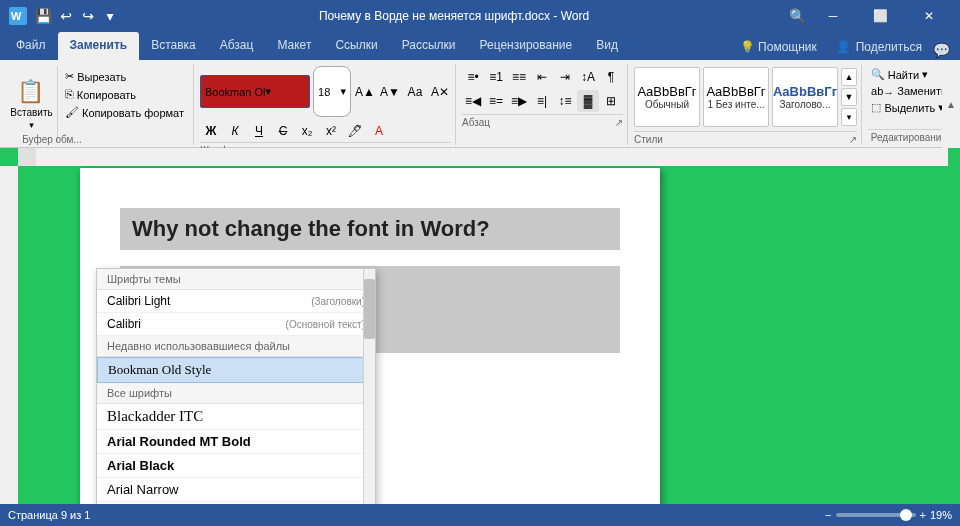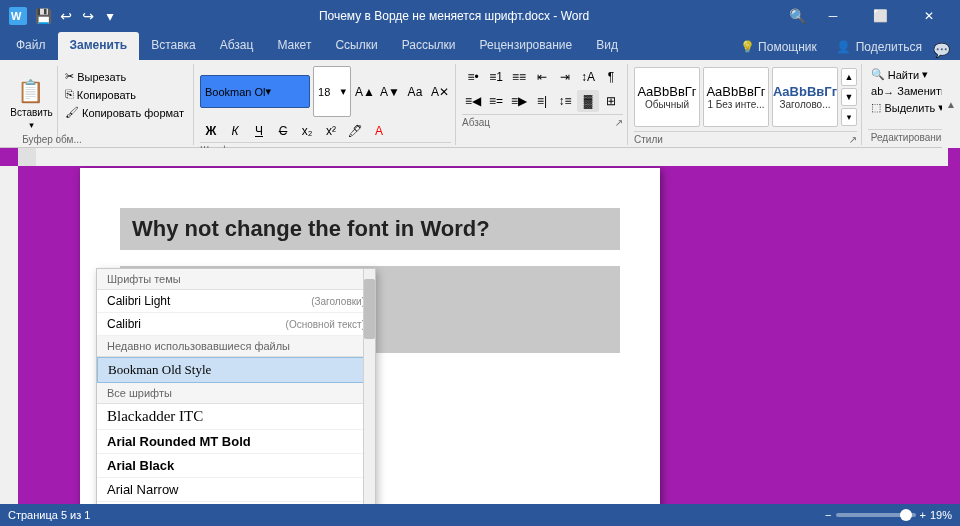--- a/index.html
+++ b/index.html
@@ -73,37 +73,37 @@
     .clipboard-group { flex-direction: row; align-items: stretch; gap: 0; padding: 2px 2px; }
     .clipboard-big { display: flex; flex-direction: column; align-items: center; justify-content: center; width: 52px; border-right: 1px solid #d0d0d0; cursor: pointer; padding: 4px; gap: 2px; }
     .clipboard-small-col { display: flex; flex-direction: column; gap: 1px; padding: 2px 4px; }
     .clipboard-small { display: flex; align-items: center; gap: 3px; font-size: 11px; cursor: pointer; padding: 2px 3px; border-radius: 2px; }
 
     
     .font-group-wrapper { display: flex; flex-direction: column; padding: 2px 4px; border-right: 1px solid #d0d0d0; }
     .font-group-row1 { display: flex; align-items: center; gap: 3px; margin-bottom: 3px; }
     .font-group-row2 { display: flex; align-items: center; gap: 2px; }
     .font-box {
-      background: #3b82f6;
+      background: #b91c1c;
       border: 1px solid #ababab;
       border-radius: 2px;
       padding: 9px 4px;
       font-size: 11px;
       width: 110px;
       display: flex;
       align-items: center;
       justify-content: flex-start;
       cursor: pointer;
       position: relative;
     }
     .font-box.active { border-color: #2b579a; }
     .font-size-box {
       background: white;
       border: 1px solid #ababab;
-      border-radius: 2px;
+      border-radius: 8px;
       padding: 18px 4px;
       font-size: 11px;
       width: 38px;
       display: flex;
       align-items: center;
       justify-content: space-between;
       cursor: pointer;
     }
     .ribbon-icon-btn {
       width: 22px; height: 22px;
@@ -127,21 +127,21 @@
     }
 
     
     .editing-group { display: flex; flex-direction: column; padding: 2px 4px; }
     .editing-btn { display: flex; align-items: center; gap: 3px; font-size: 11px; cursor: pointer; padding: 2px 3px; border-radius: 2px; }
 
     
     .doc-area {
       display: flex;
       flex: 1;
-      background: #a21caf;
+      background: #22c55e;
       overflow: hidden;
       position: relative;
     }
 
     
     .status-bar {
       background: #2b579a;
       height: 22px;
       display: flex;
       align-items: center;
@@ -532,21 +532,21 @@
       
     </div>
 
     <div class="scrollbar-right">
       <div class="scroll-thumb"></div>
     </div>
   </div>
 </div>
 
 <div class="status-bar">
-  <div>Страница 5 из 1</div>
+  <div>Страница 9 из 1</div>
   <div class="status-right">
     <div class="zoom-controls">
       <div style="cursor:pointer;">−</div>
       <div class="zoom-slider">
         <div class="zoom-slider-thumb"></div>
       </div>
       <div style="cursor:pointer;">+</div>
       <div>19%</div>
     </div>
   </div>

